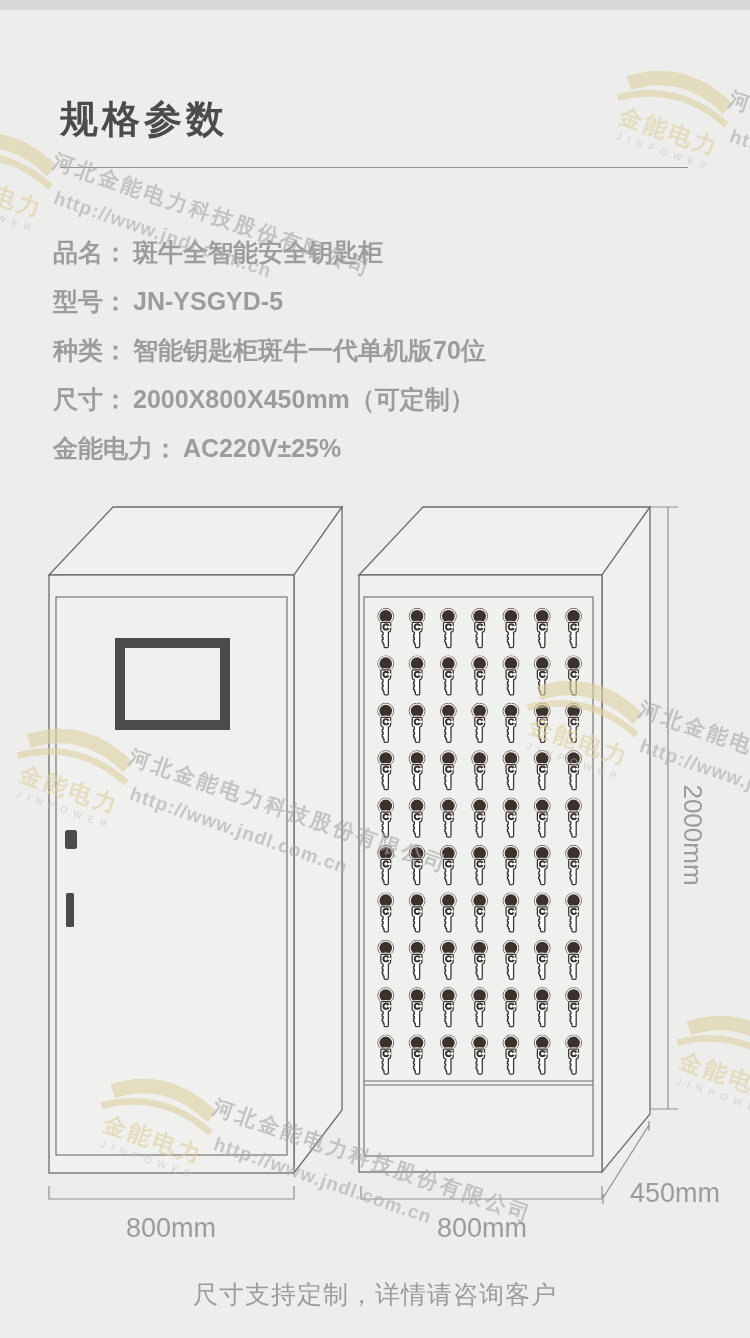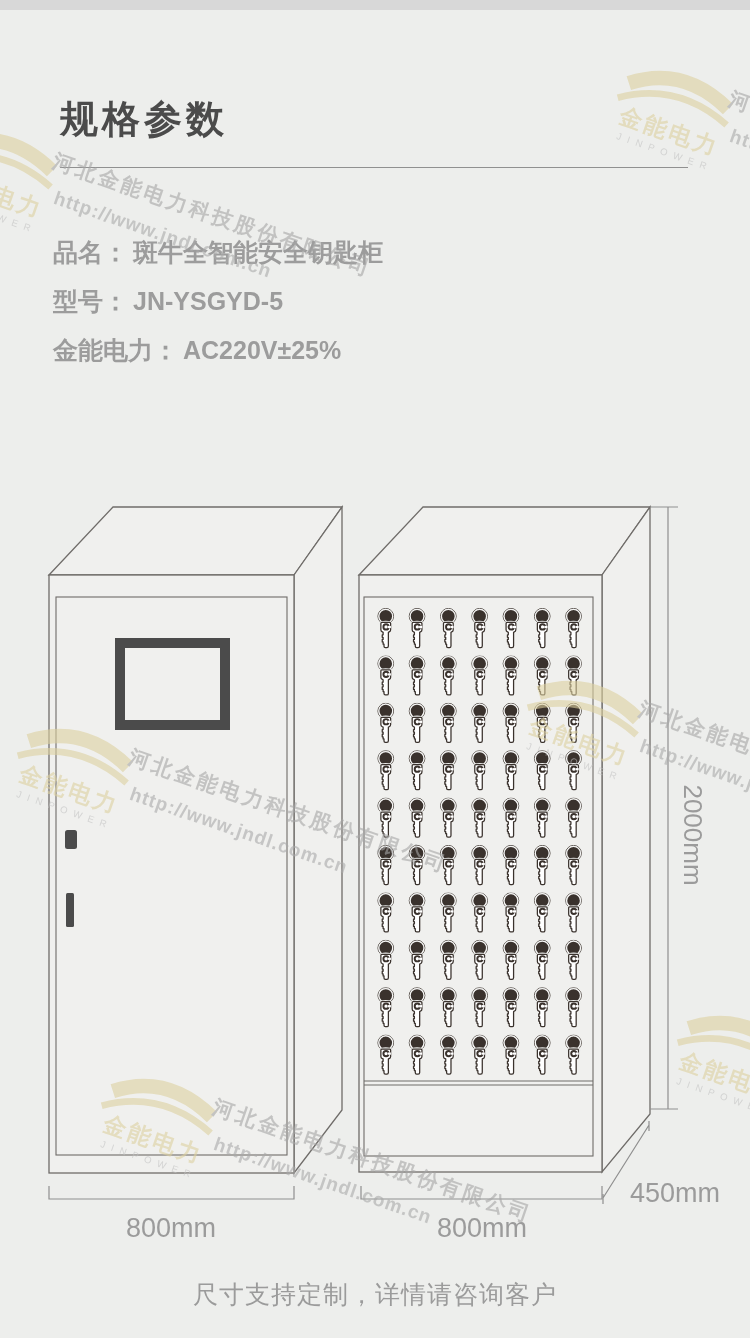--- a/index.html
+++ b/index.html
@@ -50,20 +50,26 @@
 
   <h1 class="page-title">规格参数</h1>
   <div class="title-rule"></div>
 
   <ul class="specs">
     <li class="spec-row">
       <span class="spec-label">品名：</span><span class="spec-value">斑牛全智能安全钥匙柜</span>
     </li>
     <li class="spec-row">
       <span class="spec-label">型号：</span><span class="spec-value">JN-YSGYD-5</span>
+    </li>
+    <li class="spec-row">
+      <span class="spec-label">种类：</span><span class="spec-value">智能钥匙柜斑牛一代单机版70位</span>
+    </li>
+    <li class="spec-row">
+      <span class="spec-label">尺寸：</span><span class="spec-value">2000X800X450mm（可定制）</span>
     </li>
     <li class="spec-row">
       <span class="spec-label">金能电力：</span><span class="spec-value">AC220V±25%</span>
     </li>
   </ul>
 
   <svg class="diagram" viewBox="0 0 750 770" xmlns="http://www.w3.org/2000/svg">
     <defs>
 
       <symbol id="key-sym" viewBox="0 0 20 44">

